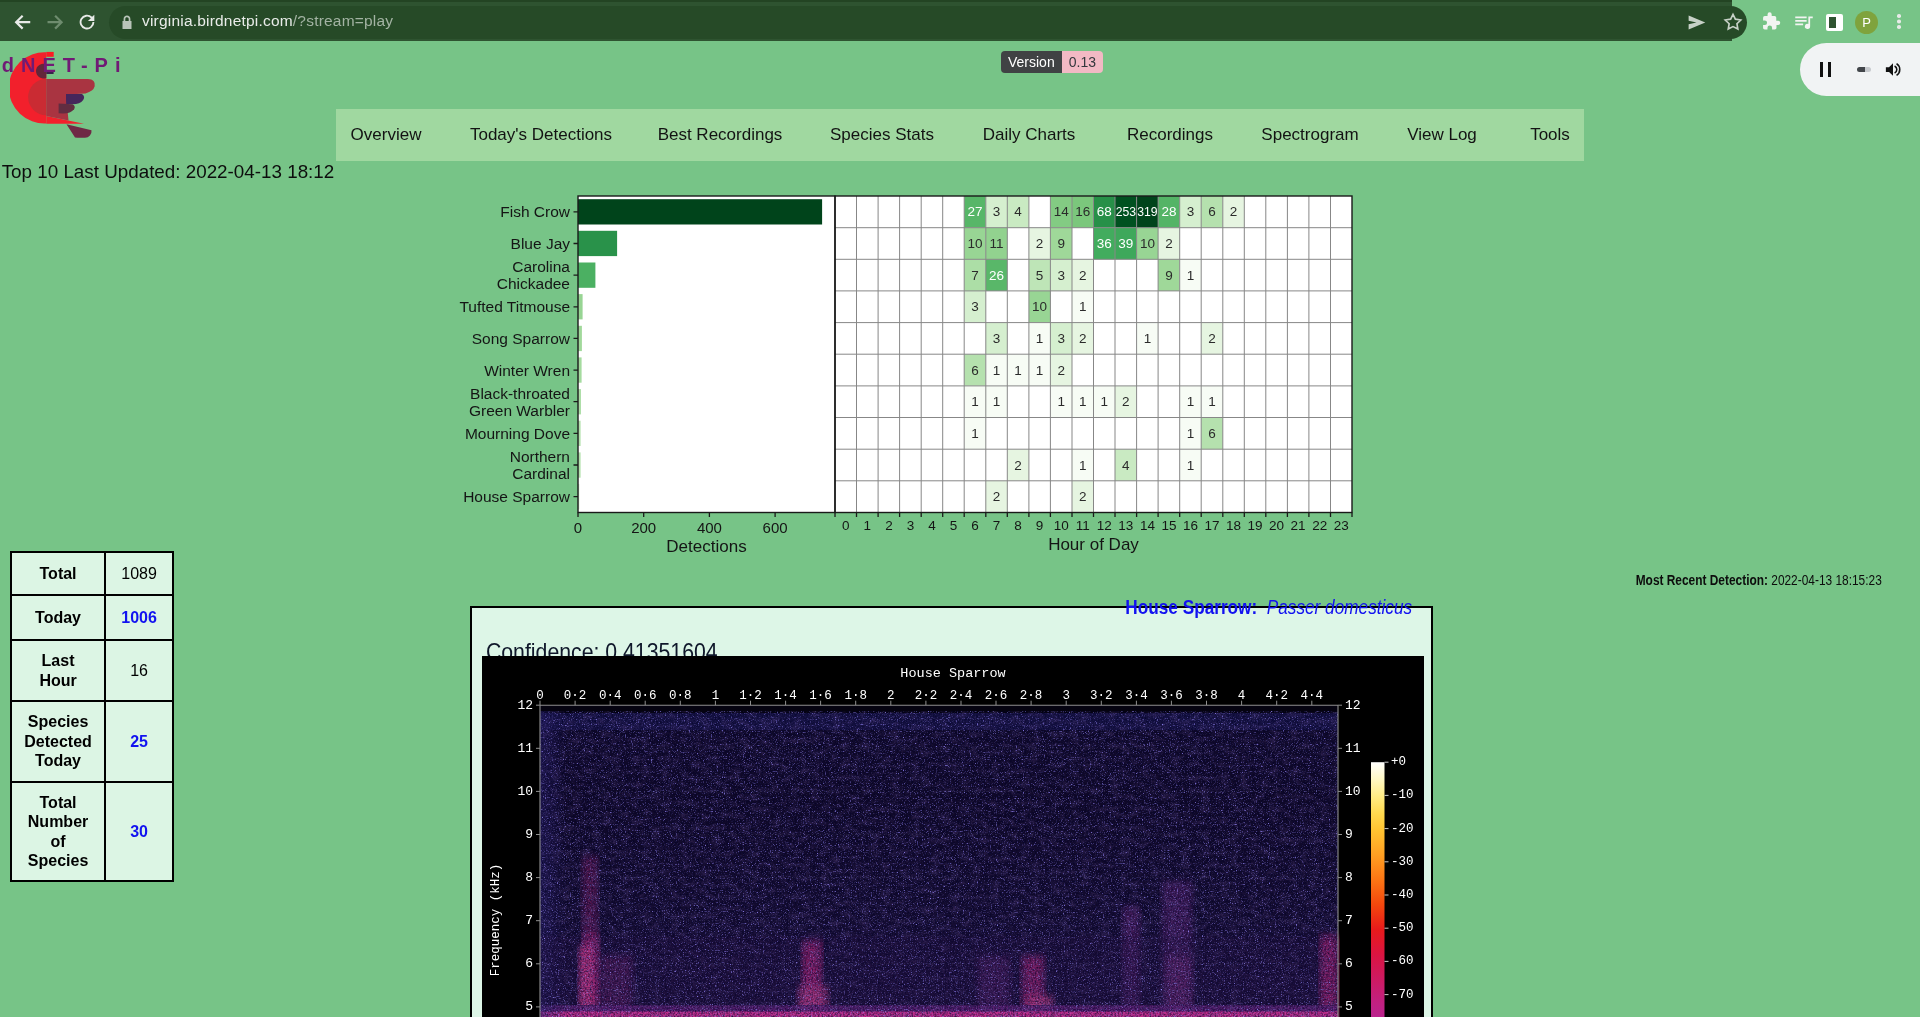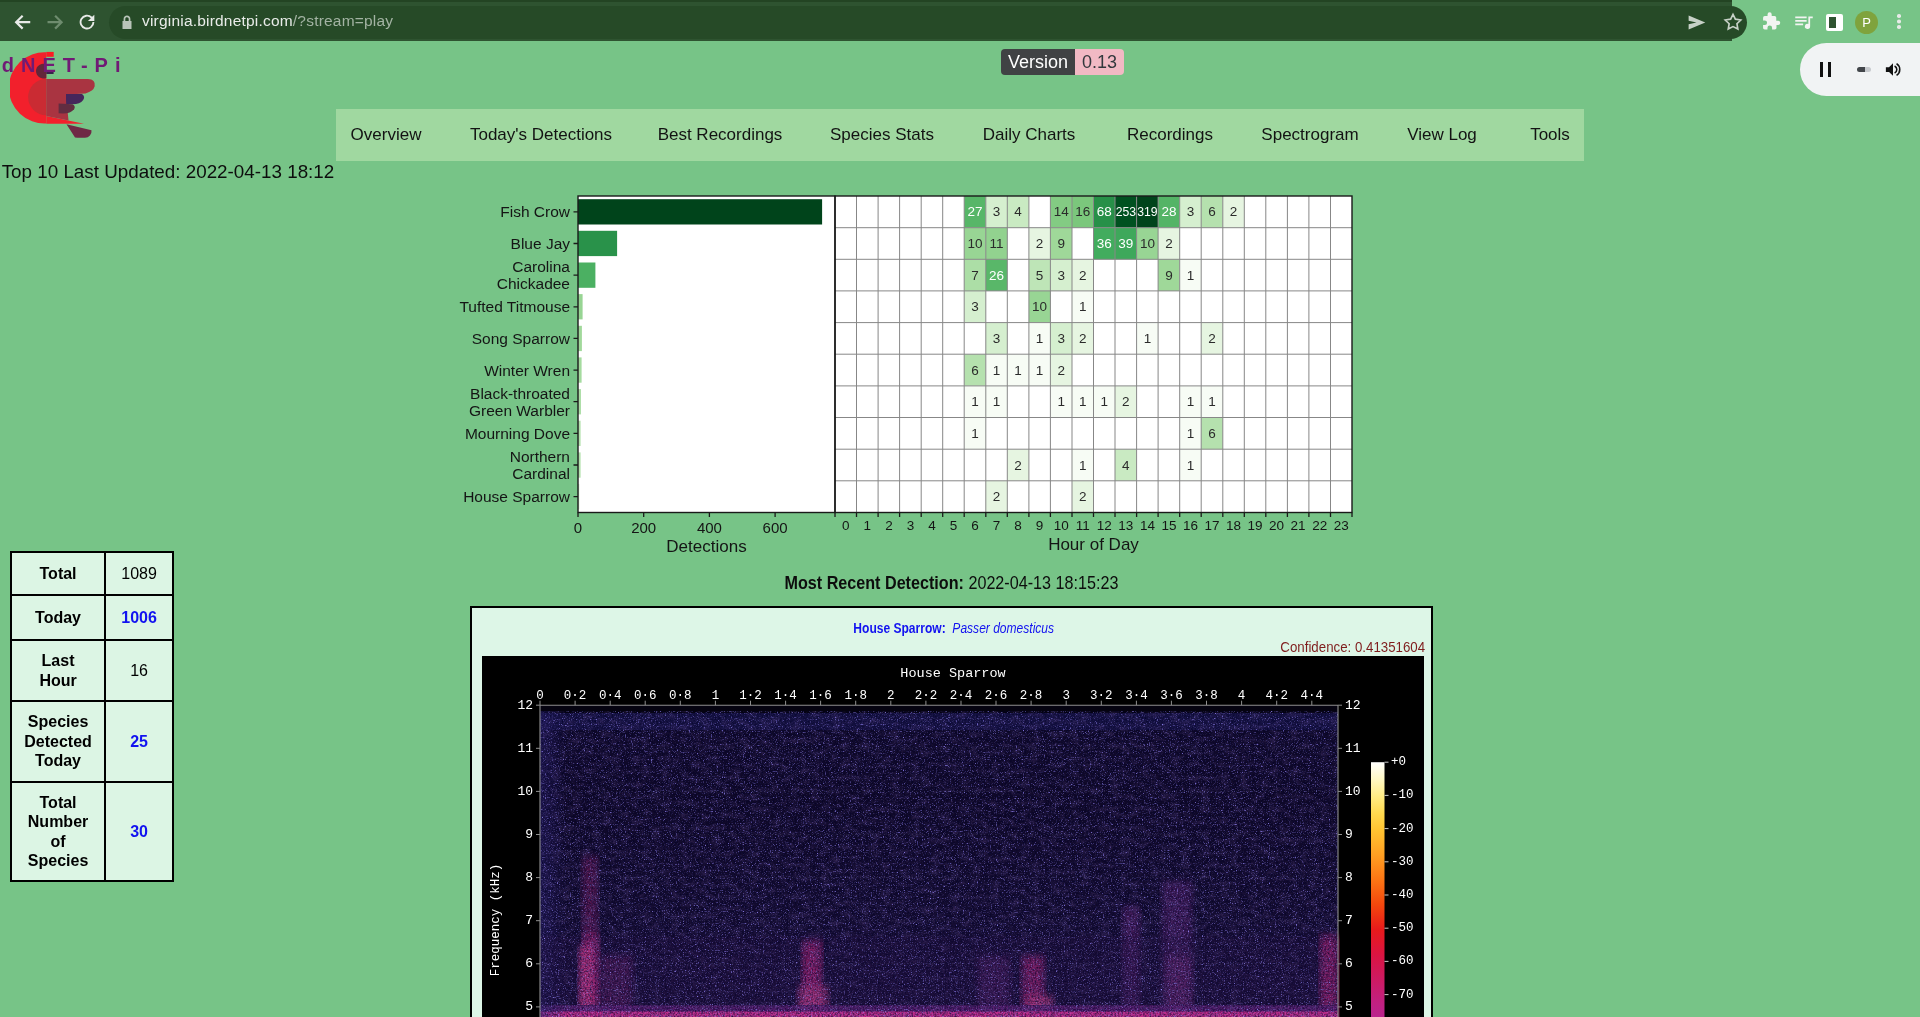--- a/index.html
+++ b/index.html
@@ -48,21 +48,21 @@
   <rect x="36.3" y="2.9" width="7.4" height="4.9" fill="#fb1a23"></rect>
   <path d="M36.3 29.9 A18.2 18.2 0 1 0 36.3 66.3 Z" fill="#ca2b33"></path>
   <path d="M36.3 29.9 H78 Q85.8 30.3 84.7 37.2 Q83.5 42 75.5 44.4 L62 45.3 Q56 55 58.5 71.5 L36.3 67 Z" fill="#a93441"></path>
   <path d="M56 45.1 L72 44.9 Q75.5 47.3 73.2 50.9 Q70 55.3 62.5 55.3 L56.2 55.1 Q55.9 50 56 45.1 Z" fill="#45265b"></path>
   <path d="M48.6 54.4 L62.5 55.2 Q66 57.2 64.1 60.2 Q60.5 64.6 52.5 64.4 L48.6 64.2 Z" fill="#612d41"></path>
   <path d="M36.3 15.3 A7.4 7.4 0 1 0 36.3 28.9 Z" fill="#63273a"></path>
   <rect x="36.3" y="21.1" width="7.3" height="3.9" fill="#38244b"></rect>
 </svg>
 
 <div class="abs" style="left:0;top:54px;width:1920px;text-align:left;font-size:20px;font-weight:bold;letter-spacing:7px;color:#701a75"><span style="position:relative;left:-47px">BirdNET-Pi</span></div>
-<div class="abs" style="left:1001px;top:52.5px;height:26px;font-size:18px;line-height:19.5px;white-space:nowrap"><span style="background:#404244;color:#fff;padding:2.5px 7px 3px;border-radius:4px 0 0 4px">Version</span><span style="background:#f2b9c4;color:#33383d;padding:2.5px 7px 3px;border-radius:0 4px 4px 0">0.13</span></div>
+<div class="abs" style="left:1001px;top:52.5px;height:26px;font-size:14px;line-height:19.5px;white-space:nowrap"><span style="background:#404244;color:#fff;padding:2.5px 7px 3px;border-radius:4px 0 0 4px">Version</span><span style="background:#f2b9c4;color:#33383d;padding:2.5px 7px 3px;border-radius:0 4px 4px 0">0.13</span></div>
 
 <div class="abs" style="left:1800px;top:43px;width:300px;height:53px;border-radius:26.5px;background:#f1f3f4">
   <div class="abs" style="left:20px;top:18.5px;width:3.4px;height:15px;background:#111"></div>
   <div class="abs" style="left:28px;top:18.5px;width:3.4px;height:15px;background:#111"></div>
   <div class="abs" style="left:57px;top:24px;width:8px;height:5px;background:#42464a;border-radius:2.5px 0 0 2.5px"></div>
   <div class="abs" style="left:65px;top:24px;width:6px;height:5px;background:#c7cace;border-radius:0 2.5px 2.5px 0"></div>
   <svg class="abs" style="left:83px;top:17px" width="20" height="19" viewBox="0 0 24 24">
       <path d="M3 9v6h4l5 5V4L7 9H3z" fill="#111"></path>
       <path d="M14 7.5a5 5 0 0 1 0 9" fill="none" stroke="#111" stroke-width="2"></path>
       <path d="M16.5 4.5a9 9 0 0 1 0 15" fill="none" stroke="#111" stroke-width="2"></path>
@@ -283,25 +283,25 @@
         <td style="border:2px solid #000;font-weight:bold;font-size:16px;line-height:19.5px">Species<br>Detected<br>Today</td>
         <td style="border:2px solid #000;font-size:16px;color:#1212f0;font-weight:bold">25</td>
       </tr>
 <tr style="height:99px">
         <td style="border:2px solid #000;font-weight:bold;font-size:16px;line-height:19.5px">Total<br>Number<br>of<br>Species</td>
         <td style="border:2px solid #000;font-size:16px;color:#1212f0;font-weight:bold">30</td>
       </tr>
 </tbody>
   </table>
 
-<div class="abs" style="left:0;top:572px;width:1903px;text-align:center;font-size:19px;color:#0d0d0d"><span style="display:inline-block;transform:scaleX(0.85)"><b>Most Recent Detection:</b> 2022-04-13 18:15:23</span></div>
+<div class="abs" style="left:0;top:572px;width:1903px;text-align:right;font-size:14px;color:#0d0d0d"><span style="display:inline-block;transform:scaleX(0.85)"><b>Most Recent Detection:</b> 2022-04-13 18:15:23</span></div>
 
 <div class="abs" style="left:470px;top:606px;width:963px;height:520px;background:#ddf6e7;border:2.5px solid #000"></div>
-<div class="abs" style="left:472px;top:620px;width:963px;text-align:center;font-size:14px;color:#1212f0"><span style="display:inline-block;transform:scaleX(0.86)"><b>House Sparrow:</b>&nbsp;&nbsp;<i>Passer domesticus</i></span></div>
-<div class="abs" style="left:471px;top:638px;width:963px;text-align:right;font-size:15px;color:#7f1d1d"><span style="display:inline-block;transform:scaleX(0.886)">Confidence: 0.41351604</span></div>
+<div class="abs" style="left:472px;top:596px;width:963px;text-align:right;font-size:20px;color:#1212f0"><span style="display:inline-block;transform:scaleX(0.86)"><b>House Sparrow:</b>&nbsp;&nbsp;<i>Passer domesticus</i></span></div>
+<div class="abs" style="left:471px;top:638px;width:963px;text-align:left;font-size:24px;color:#0f172a"><span style="display:inline-block;transform:scaleX(0.886)">Confidence: 0.41351604</span></div>
 <svg style="position:absolute;left:482px;top:656px" width="942" height="400" viewBox="0 0 942 400">
 <defs>
 <linearGradient id="vg" x1="0" y1="0" x2="0" y2="1">
  <stop offset="0" stop-color="#0a0720"></stop>
  <stop offset="0.08" stop-color="#120b2c"></stop>
  <stop offset="0.25" stop-color="#110a29"></stop>
  <stop offset="0.55" stop-color="#150d30"></stop>
  <stop offset="0.78" stop-color="#1b1039"></stop>
  <stop offset="1" stop-color="#1e1139"></stop>
 </linearGradient>

